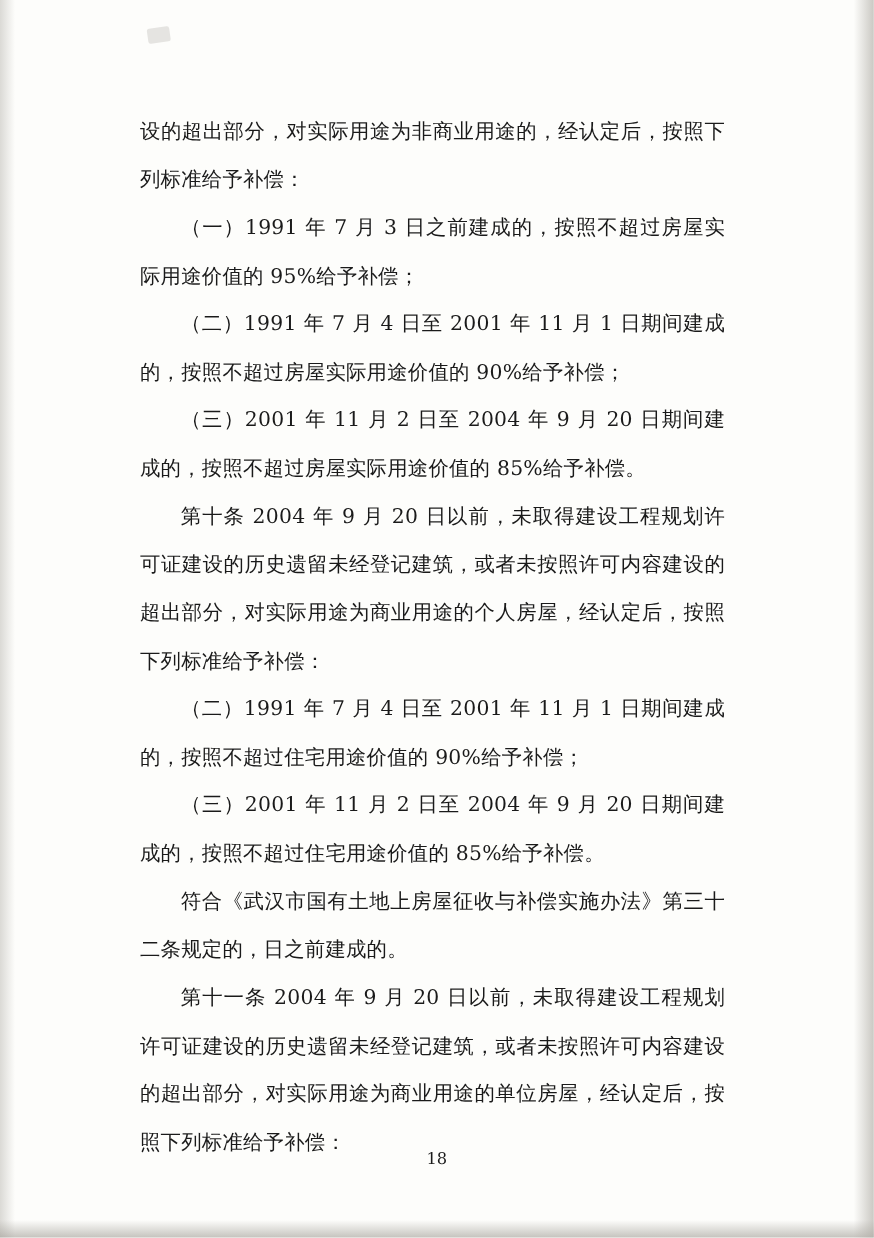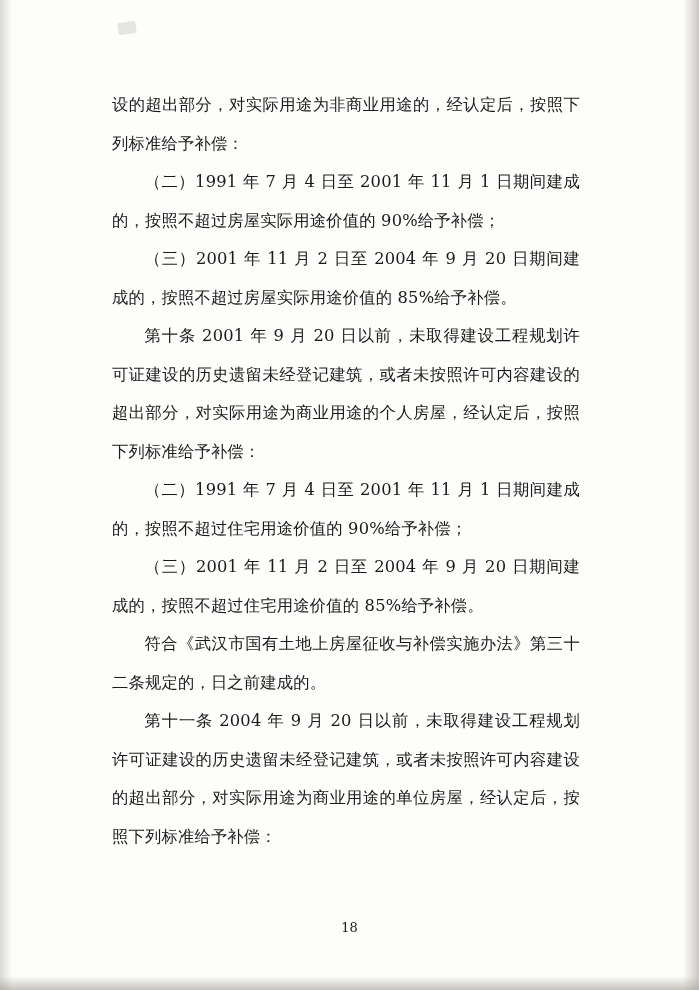--- a/index.html
+++ b/index.html
@@ -86,23 +86,24 @@
 </style>
 </head>
 <body>
 
 <div class="page">
 
   <div class="corner-mark"></div>
 
   <div class="content">
     <p class="para">设的超出部分，对实际用途为非商业用途的，经认定后，按照下列标准给予补偿：</p>
+    <p class="para indent">（一）1991 年 7 月 3 日之前建成的，按照不超过房屋实际用途价值的 95%给予补偿；</p>
     <p class="para indent">（二）1991 年 7 月 4 日至 2001 年 11 月 1 日期间建成的，按照不超过房屋实际用途价值的 90%给予补偿；</p>
     <p class="para indent">（三）2001 年 11 月 2 日至 2004 年 9 月 20 日期间建成的，按照不超过房屋实际用途价值的 85%给予补偿。</p>
-    <p class="para indent">第十条 2001 年 9 月 20 日以前，未取得建设工程规划许可证建设的历史遗留未经登记建筑，或者未按照许可内容建设的超出部分，对实际用途为商业用途的个人房屋，经认定后，按照下列标准给予补偿：</p>
+    <p class="para indent">第十条 2004 年 9 月 20 日以前，未取得建设工程规划许可证建设的历史遗留未经登记建筑，或者未按照许可内容建设的超出部分，对实际用途为商业用途的个人房屋，经认定后，按照下列标准给予补偿：</p>
     <p class="para indent">（二）1991 年 7 月 4 日至 2001 年 11 月 1 日期间建成的，按照不超过住宅用途价值的 90%给予补偿；</p>
     <p class="para indent">（三）2001 年 11 月 2 日至 2004 年 9 月 20 日期间建成的，按照不超过住宅用途价值的 85%给予补偿。</p>
     <p class="para indent">符合《武汉市国有土地上房屋征收与补偿实施办法》第三十二条规定的，日之前建成的。</p>
     <p class="para indent">第十一条 2004 年 9 月 20 日以前，未取得建设工程规划许可证建设的历史遗留未经登记建筑，或者未按照许可内容建设的超出部分，对实际用途为商业用途的单位房屋，经认定后，按照下列标准给予补偿：</p>
   </div>
 
   <div class="page-number">18</div>
 
   <div class="bottom-edge"></div>
 </div>

